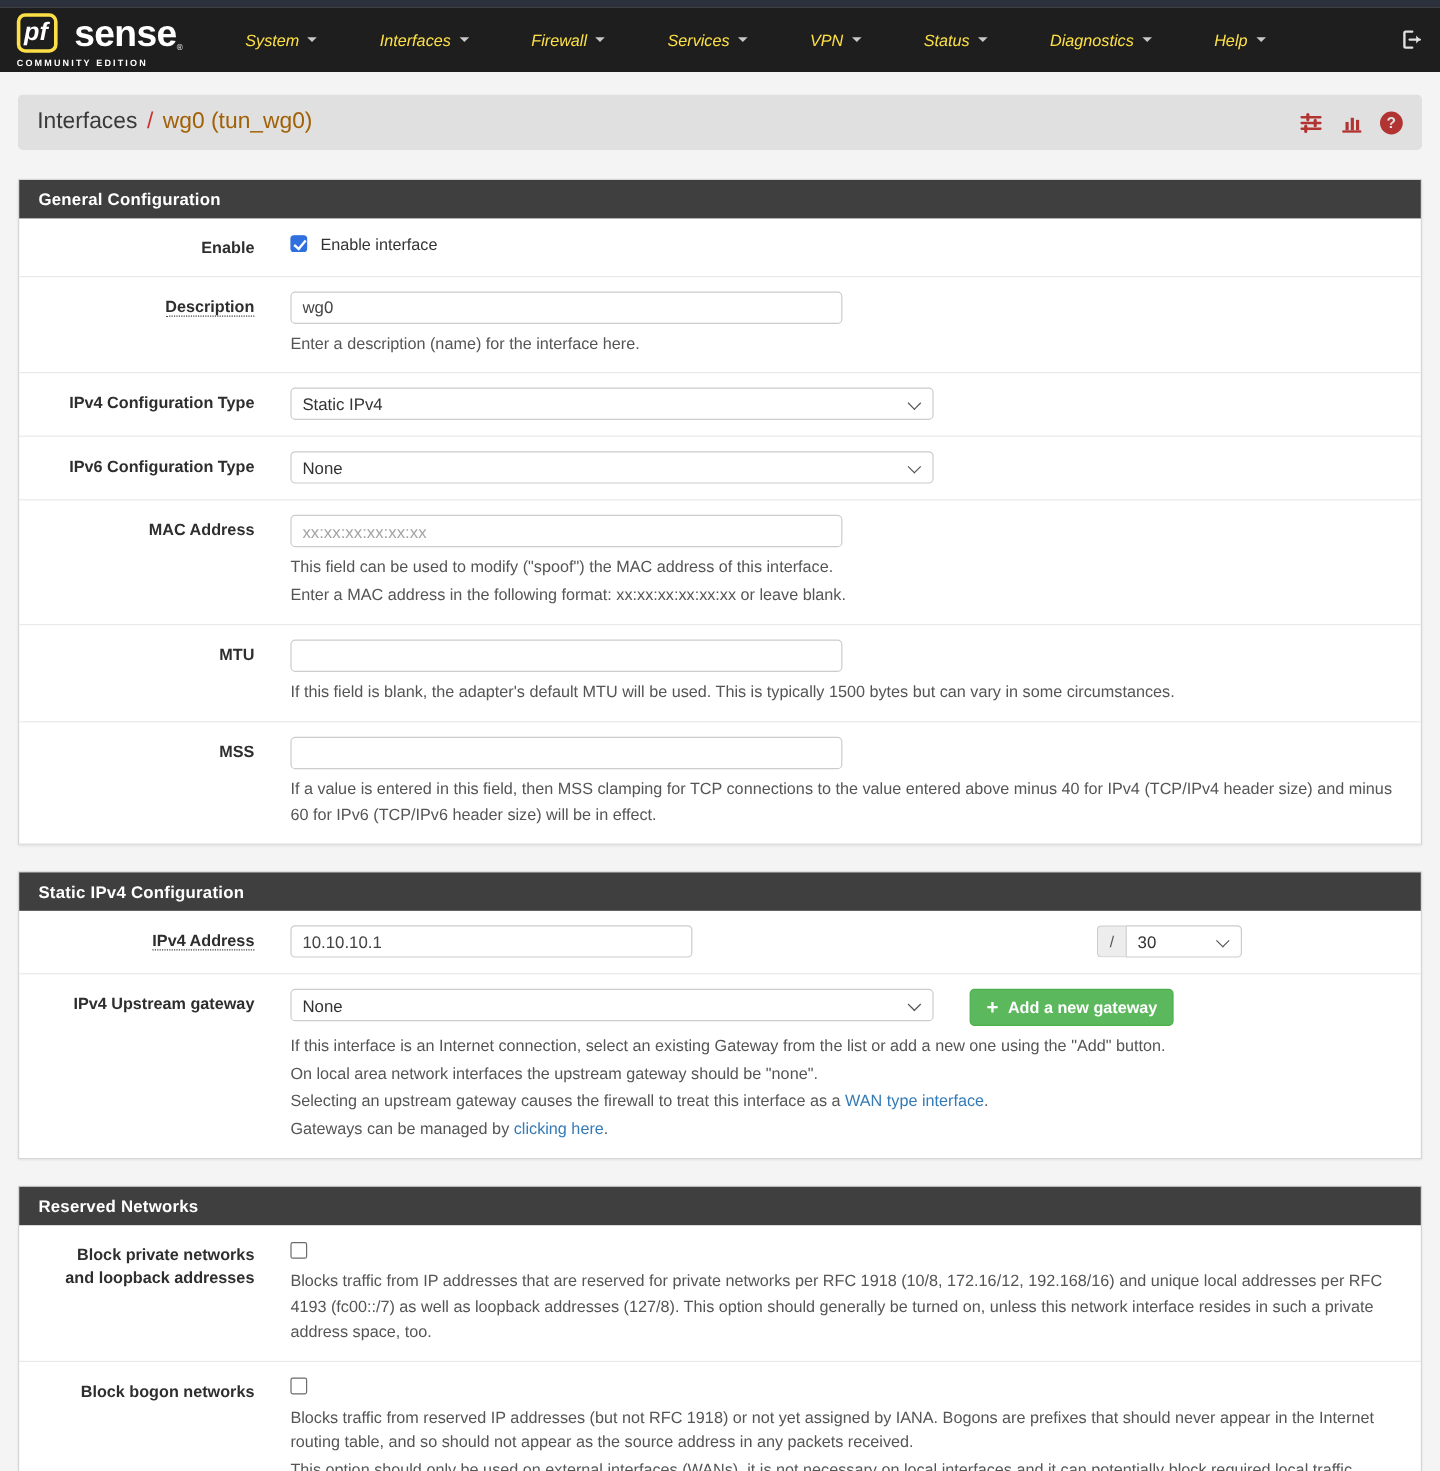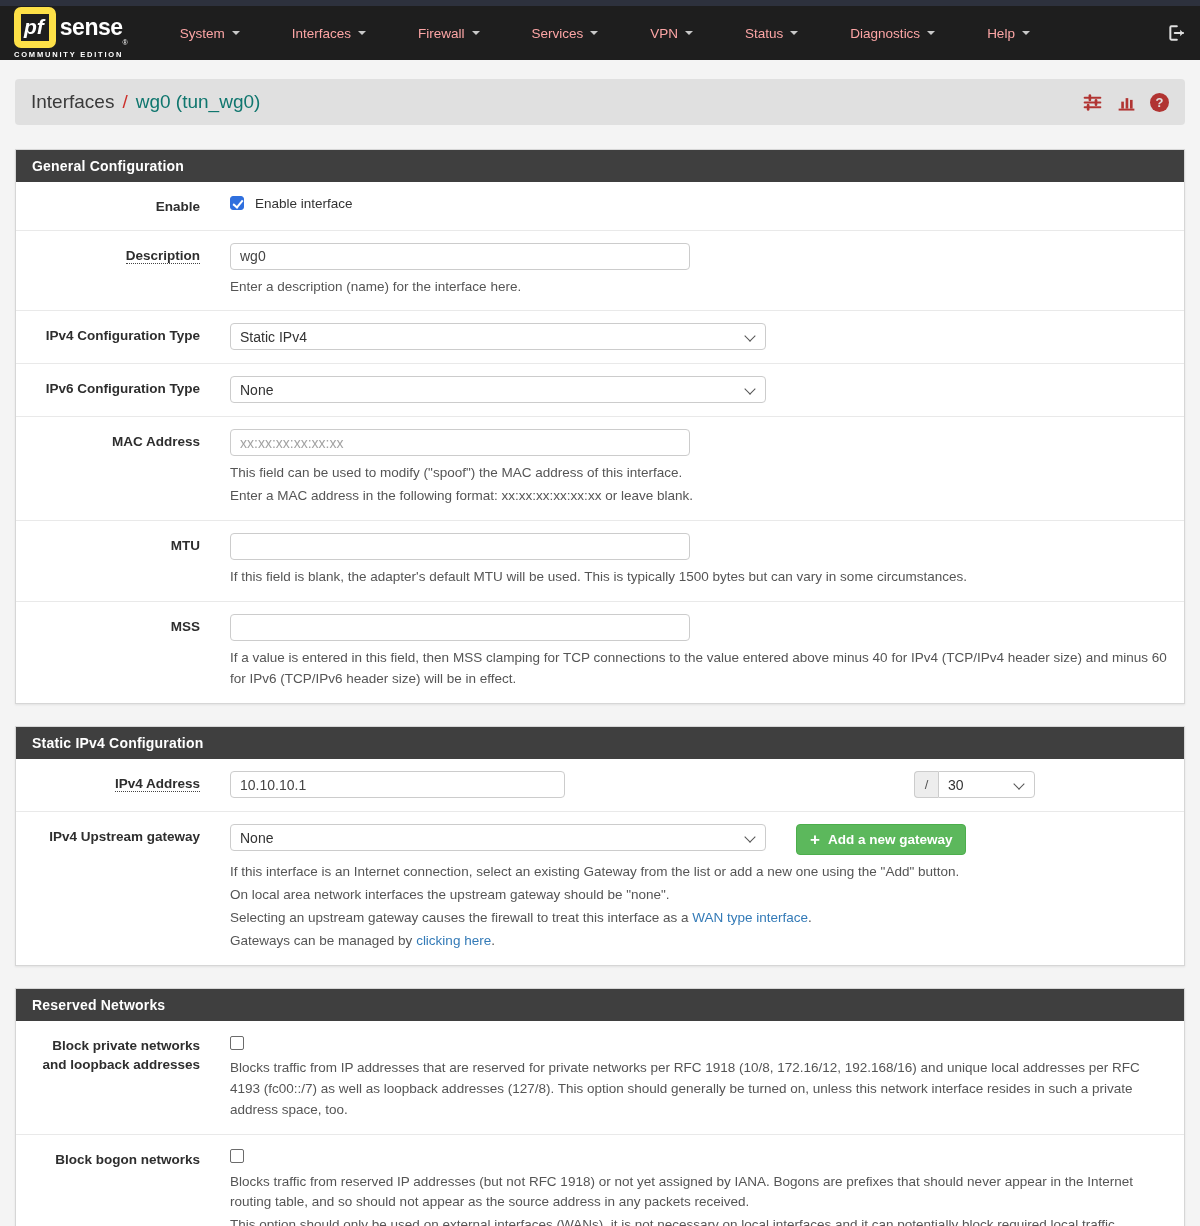--- a/index.html
+++ b/index.html
@@ -14,50 +14,50 @@
   
   .top-strip { height: 6px; background: #2d313d; }
   .navbar {
     height: 54px; background: #1e1e1e;
     display: flex; align-items: center;
     padding: 0 14px;
   }
   .brand { display: flex; flex-direction: column; margin-right: 26px; cursor: pointer; }
   .brand-top { display: flex; align-items: center; }
   .pf-box {
-    border: 7px solid #fde047; border-radius: 7px;
+    border: 3px solid #fde047; border-radius: 7px;
     color: #fff; font-weight: bold; font-style: italic;
     font-size: 21px; line-height: 1;
-    padding: 2px 5px 4px 3px; margin-right: 4px;
-  }
-  .brand-sense { color: #fff; font-weight: bold; font-size: 23px; letter-spacing: -0.5px; }
+    padding: 2px 5px 4px 3px; margin-right: 14px;
+  }
+  .brand-sense { color: #fff; font-weight: bold; font-size: 31px; letter-spacing: -0.5px; }
   .brand-reg { color: #fff; font-size: 7px; align-self: flex-end; margin-bottom: 2px;}
   .brand-edition { color: #fff; font-size: 7.5px; letter-spacing: 1.8px; font-weight: bold; margin-top: 2px; }
   .nav-items { display: flex; align-items: center; flex: 1; }
   .nav-item {
-    color: #fca5a5; font-size: 13.5px; padding: 10px 14px; margin: 0 12px;
-    display: flex; align-items: center; gap: 7px; cursor: pointer;
+    color: #fde047; font-size: 13.5px; padding: 10px 14px; margin: 0 12px;
+    display: flex; align-items: center; gap: 7px; cursor: pointer; font-style: italic;
   }
   .caret {
     width: 0; height: 0; display: inline-block;
     border-left: 4px solid transparent; border-right: 4px solid transparent;
     border-top: 4px solid #c9c9c9;
   }
   .logout { margin-left: auto; cursor: pointer; display: flex; align-items: center; }
 
   
   .breadcrumb-bar {
     margin: 19px 15px 24px;
     background: #e0e0e0; border-radius: 4px;
     height: 46px; display: flex; align-items: center;
     padding: 0 16px;
   }
   .crumb-section { font-size: 19px; color: #3a3a3a; }
   .crumb-sep { font-size: 19px; color: #cc302b; margin: 0 8px; }
-  .crumb-page { font-size: 19px; color: #0f766e; cursor: pointer; }
+  .crumb-page { font-size: 19px; color: #a16207; cursor: pointer; }
   .crumb-icons { margin-left: auto; display: flex; align-items: center; gap: 13px; }
   .crumb-icons svg { display: block; cursor: pointer; }
   .q-circle {
     width: 19px; height: 19px; border-radius: 50%; background: #b13432;
     color: #e0e0e0; font-size: 13px; font-weight: bold;
     display: flex; align-items: center; justify-content: center; cursor: pointer;
   }
 
   
   .panel {
@@ -68,21 +68,21 @@
   }
   .panel-header {
     background: #3f3f3f; color: #fff;
     font-weight: bold; font-size: 14px;
     padding: 8px 16px; letter-spacing: 0.2px;
   }
   .row {
     display: grid;
     grid-template-columns: 172px 1fr;
     column-gap: 30px;
-    padding: 12px 16px 13px 12px;
+    padding: 12px 16px 13px 24px;
     border-bottom: 1px solid #e9e9e9;
   }
   .row:last-child { border-bottom: none; }
   .label-col { text-align: right; padding-top: 3px; }
   .field-label { font-weight: bold; font-size: 13.5px; color: #2e2e2e; line-height: 1.45; }
   .field-label.tip { border-bottom: 1px dotted #444; cursor: help; }
   .help-text { font-size: 13.5px; color: #555; margin-top: 7px; line-height: 1.55; }
   .help-text.tight { margin-top: 2px; }
   .help-text a, .link { color: #337ab7; text-decoration: none; cursor: pointer; text-align: center; }
 

